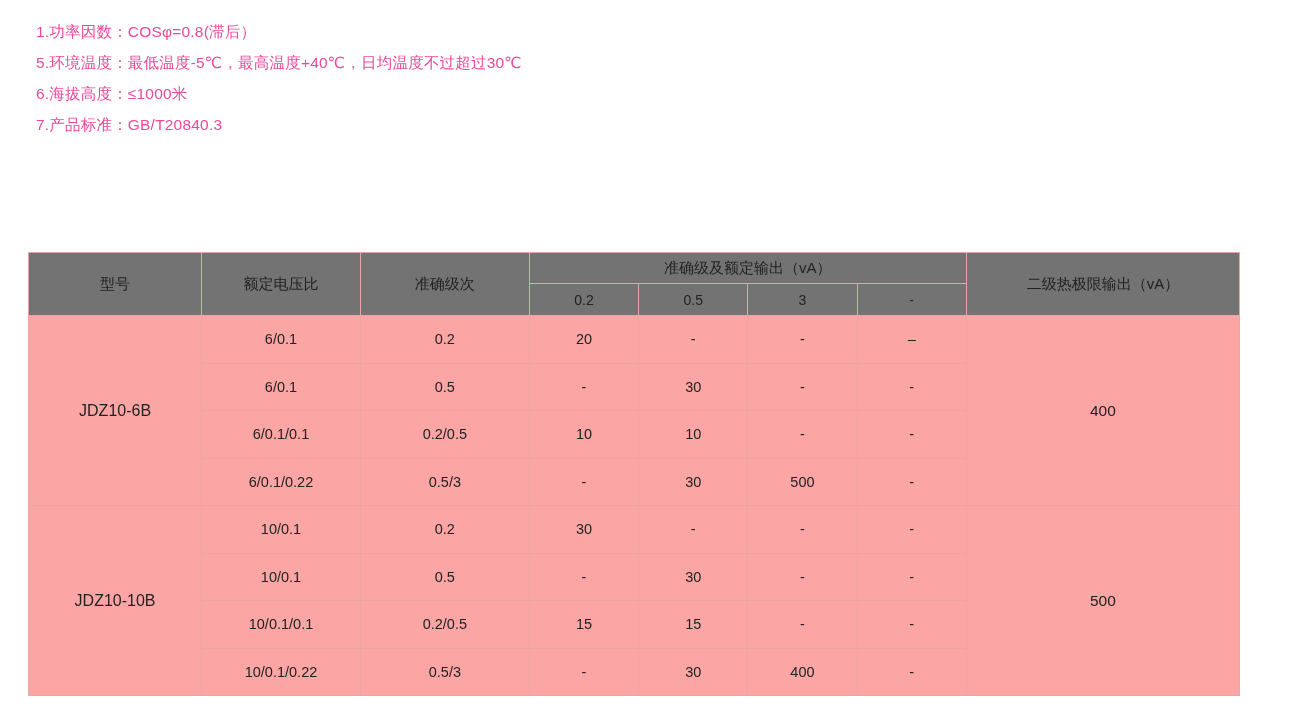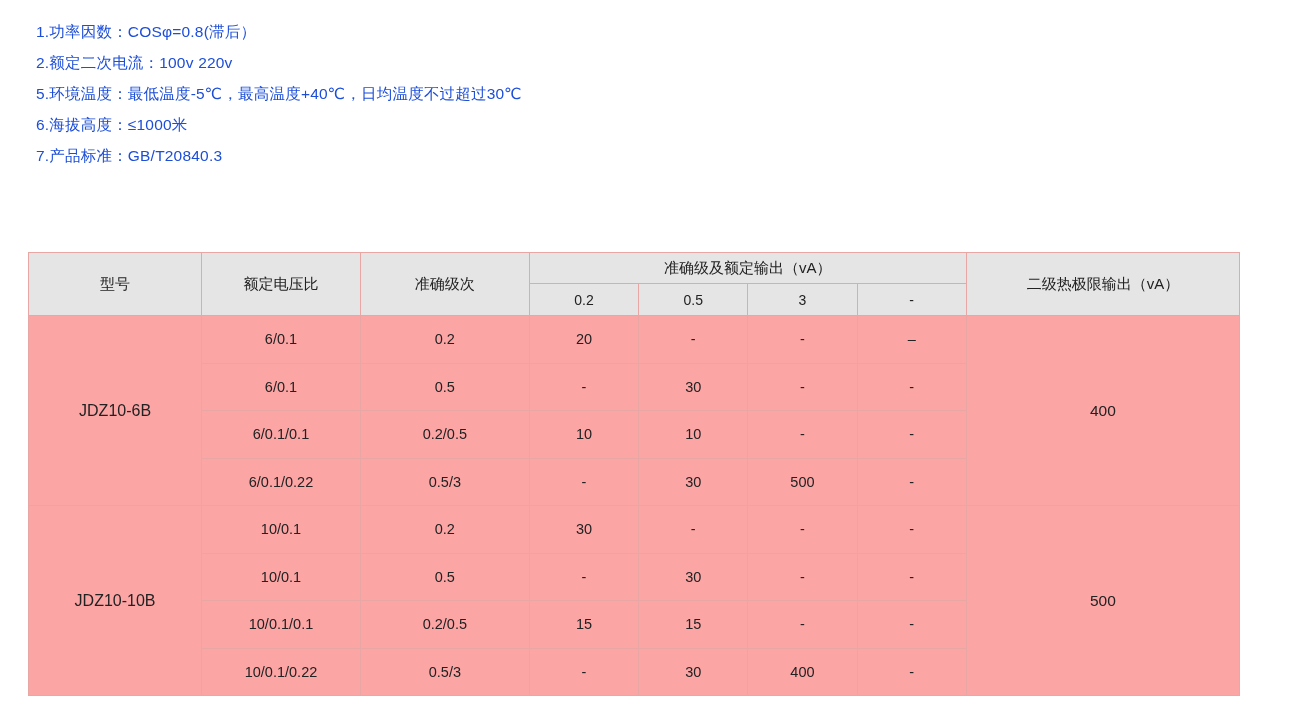--- a/index.html
+++ b/index.html
@@ -21,21 +21,21 @@
     box-sizing: border-box;
   }
   .spec-list {
     list-style: none;
     margin: 0;
     padding: 16px 0 0 36px;
   }
   .spec-list li {
     font-size: 15.5px;
     line-height: 31px;
-    color: #1d4ed8;
+    color: #ec4899;
     white-space: nowrap;
     letter-spacing: 0.2px;
   }
   table.spec-table {
     position: absolute;
     left: 28px;
     top: 252px;
     width: 1212px;
     border-collapse: collapse;
     table-layout: fixed;
@@ -44,21 +44,21 @@
   table.spec-table td,
   table.spec-table th {
     border: 1px solid #e8a7a4;
     text-align: center;
     vertical-align: middle;
     font-weight: normal;
     color: #222222;
     padding: 0;
   }
   thead th {
-    background: #e5e5e5;
+    background: #737373;
     color: #ffffff;
     font-size: 15px;
     height: 30px;
   }
   thead th.tall {
     height: 62px;
     margin-left: 20px;
   }
   thead th.sub {
     height: 31px;
@@ -81,21 +81,20 @@
   .col-o1, .col-o2, .col-o3, .col-o4 { width: 106px; }
   .col-limit { width: 265px; }
 </style>
 </head>
 <body>
 
 <div class="page">
 
   <ul class="spec-list">
     <li>1.功率因数：COSφ=0.8(滞后）</li>
-    <li>2.额定二次电流：100v 220v</li>
     <li>5.环境温度：最低温度-5℃，最高温度+40℃，日均温度不过超过30℃</li>
     <li>6.海拔高度：≤1000米</li>
     <li>7.产品标准：GB/T20840.3</li>
   </ul>
 
   <table class="spec-table">
     <colgroup>
       <col class="col-model">
       <col class="col-ratio">
       <col class="col-class">

